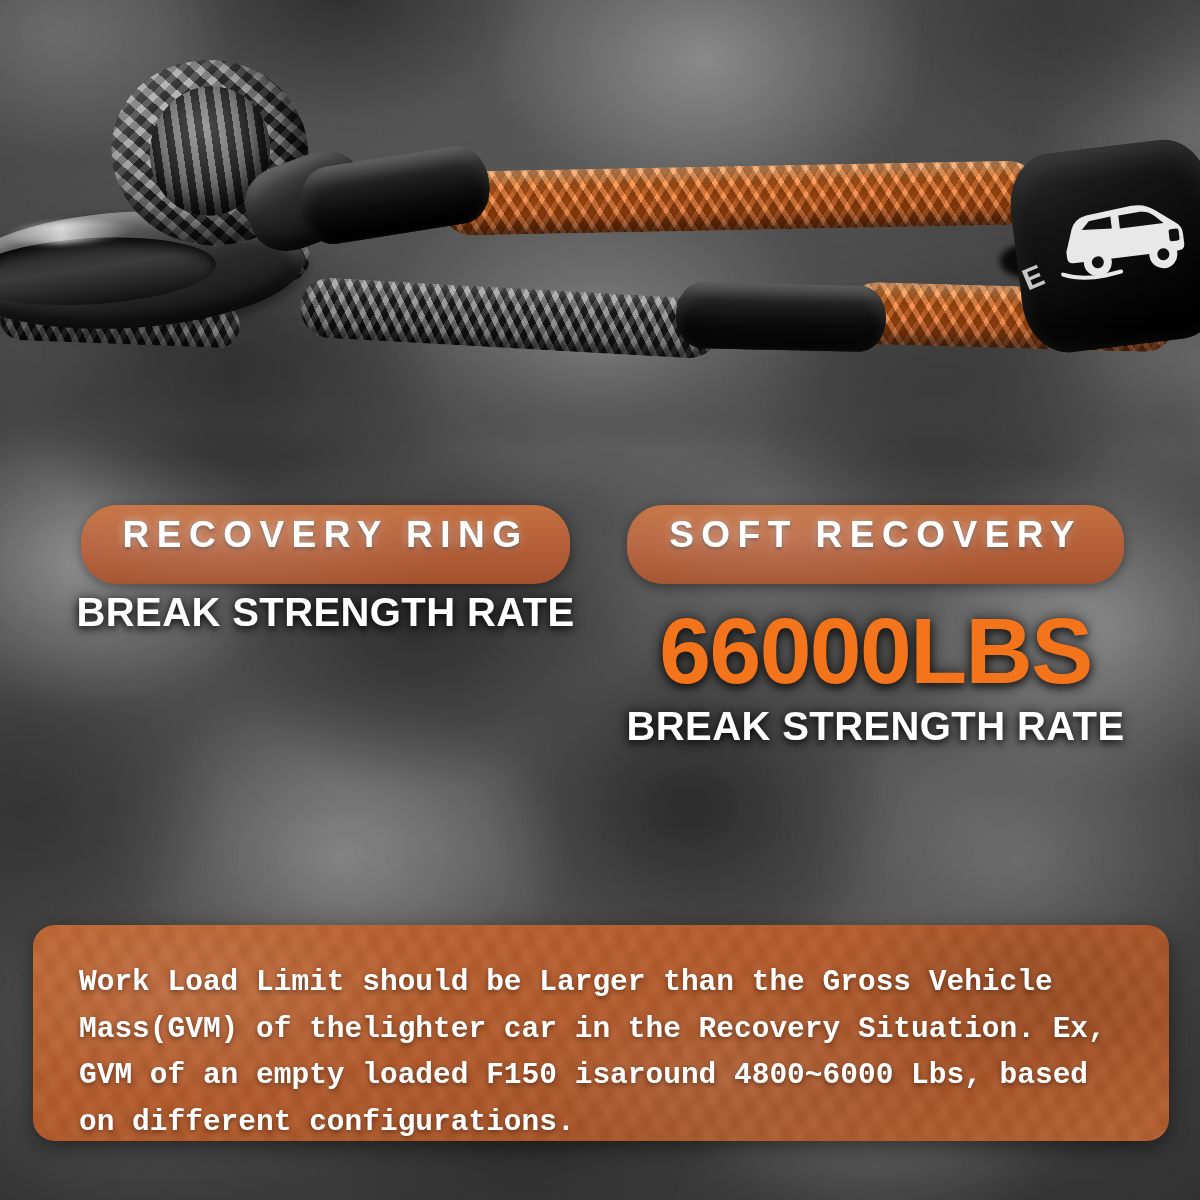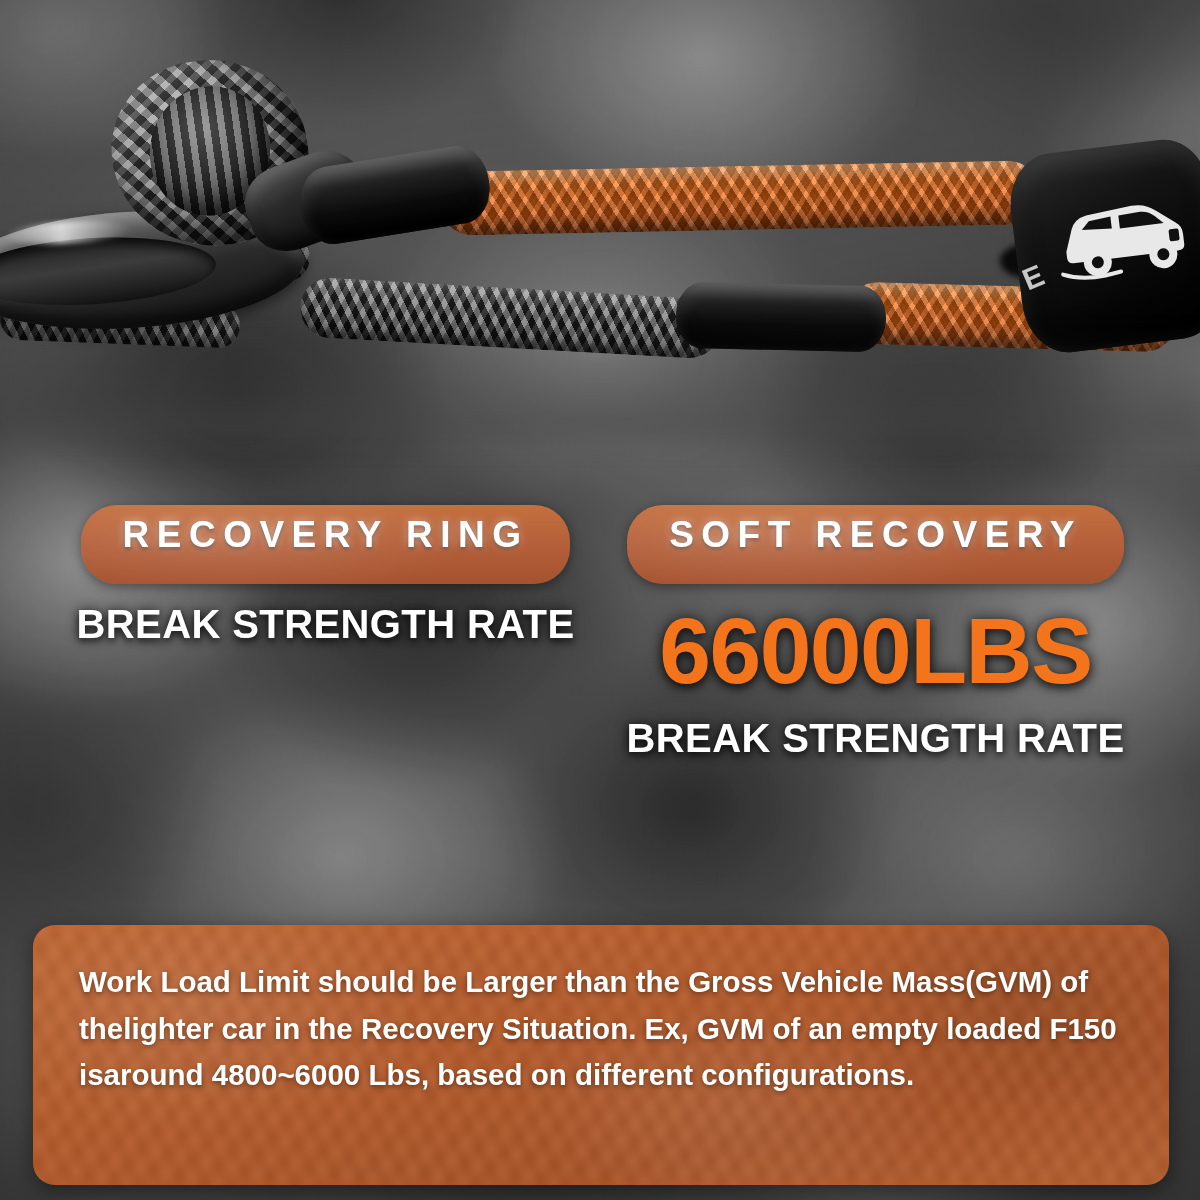--- a/index.html
+++ b/index.html
@@ -235,42 +235,43 @@
     margin-top:21px;
     font-size:93px; font-weight:700;
     letter-spacing:-1.5px;
     color:#f4741c;
     text-shadow:0 0 16px rgba(0,0,0,.68), 0 4px 9px rgba(0,0,0,.6);
     line-height:1;
     white-space:nowrap;
   }
 
   .subval {
-    margin-top:20px;
+    margin-top:8px;
     font-size:40px; font-weight:700;
     letter-spacing:.4px;
     color:#ffffff;
     text-shadow:0 0 13px rgba(0,0,0,.72), 0 3px 7px rgba(0,0,0,.65);
     line-height:1;
     white-space:nowrap;
   }
 
   
   .notebox {
     position:absolute; left:33px; top:925px;
-    width:1136px; height:260px;
+    width:1136px; height:216px;
     border-radius:22px;
     padding:34px 42px 0 46px;
     background:
       radial-gradient(ellipse 30% 70% at 14% 30%, rgba(255,255,255,.09) 0%, rgba(255,255,255,0) 72%),
       radial-gradient(ellipse 26% 60% at 62% 72%, rgba(255,255,255,.07) 0%, rgba(255,255,255,0) 70%),
       radial-gradient(ellipse 24% 66% at 88% 26%, rgba(0,0,0,.10) 0%, rgba(0,0,0,0) 70%),
       linear-gradient(168deg,#c2652f 0%,#b85c2b 40%,#ac5426 74%,#b8602f 100%);
     box-shadow:0 6px 20px rgba(0,0,0,.45);
     overflow:hidden;
+    font-family:Liberation Mono, monospace;
   }
   .notebox::after {
     content:""; position:absolute; inset:0;
     background:
       repeating-linear-gradient(63deg, rgba(255,255,255,.045) 0 9px, rgba(0,0,0,.05) 9px 20px),
       repeating-linear-gradient(-49deg, rgba(255,255,255,.035) 0 11px, rgba(0,0,0,.04) 11px 23px);
     filter:blur(4px);
     pointer-events:none;
   }
   .note-text {

